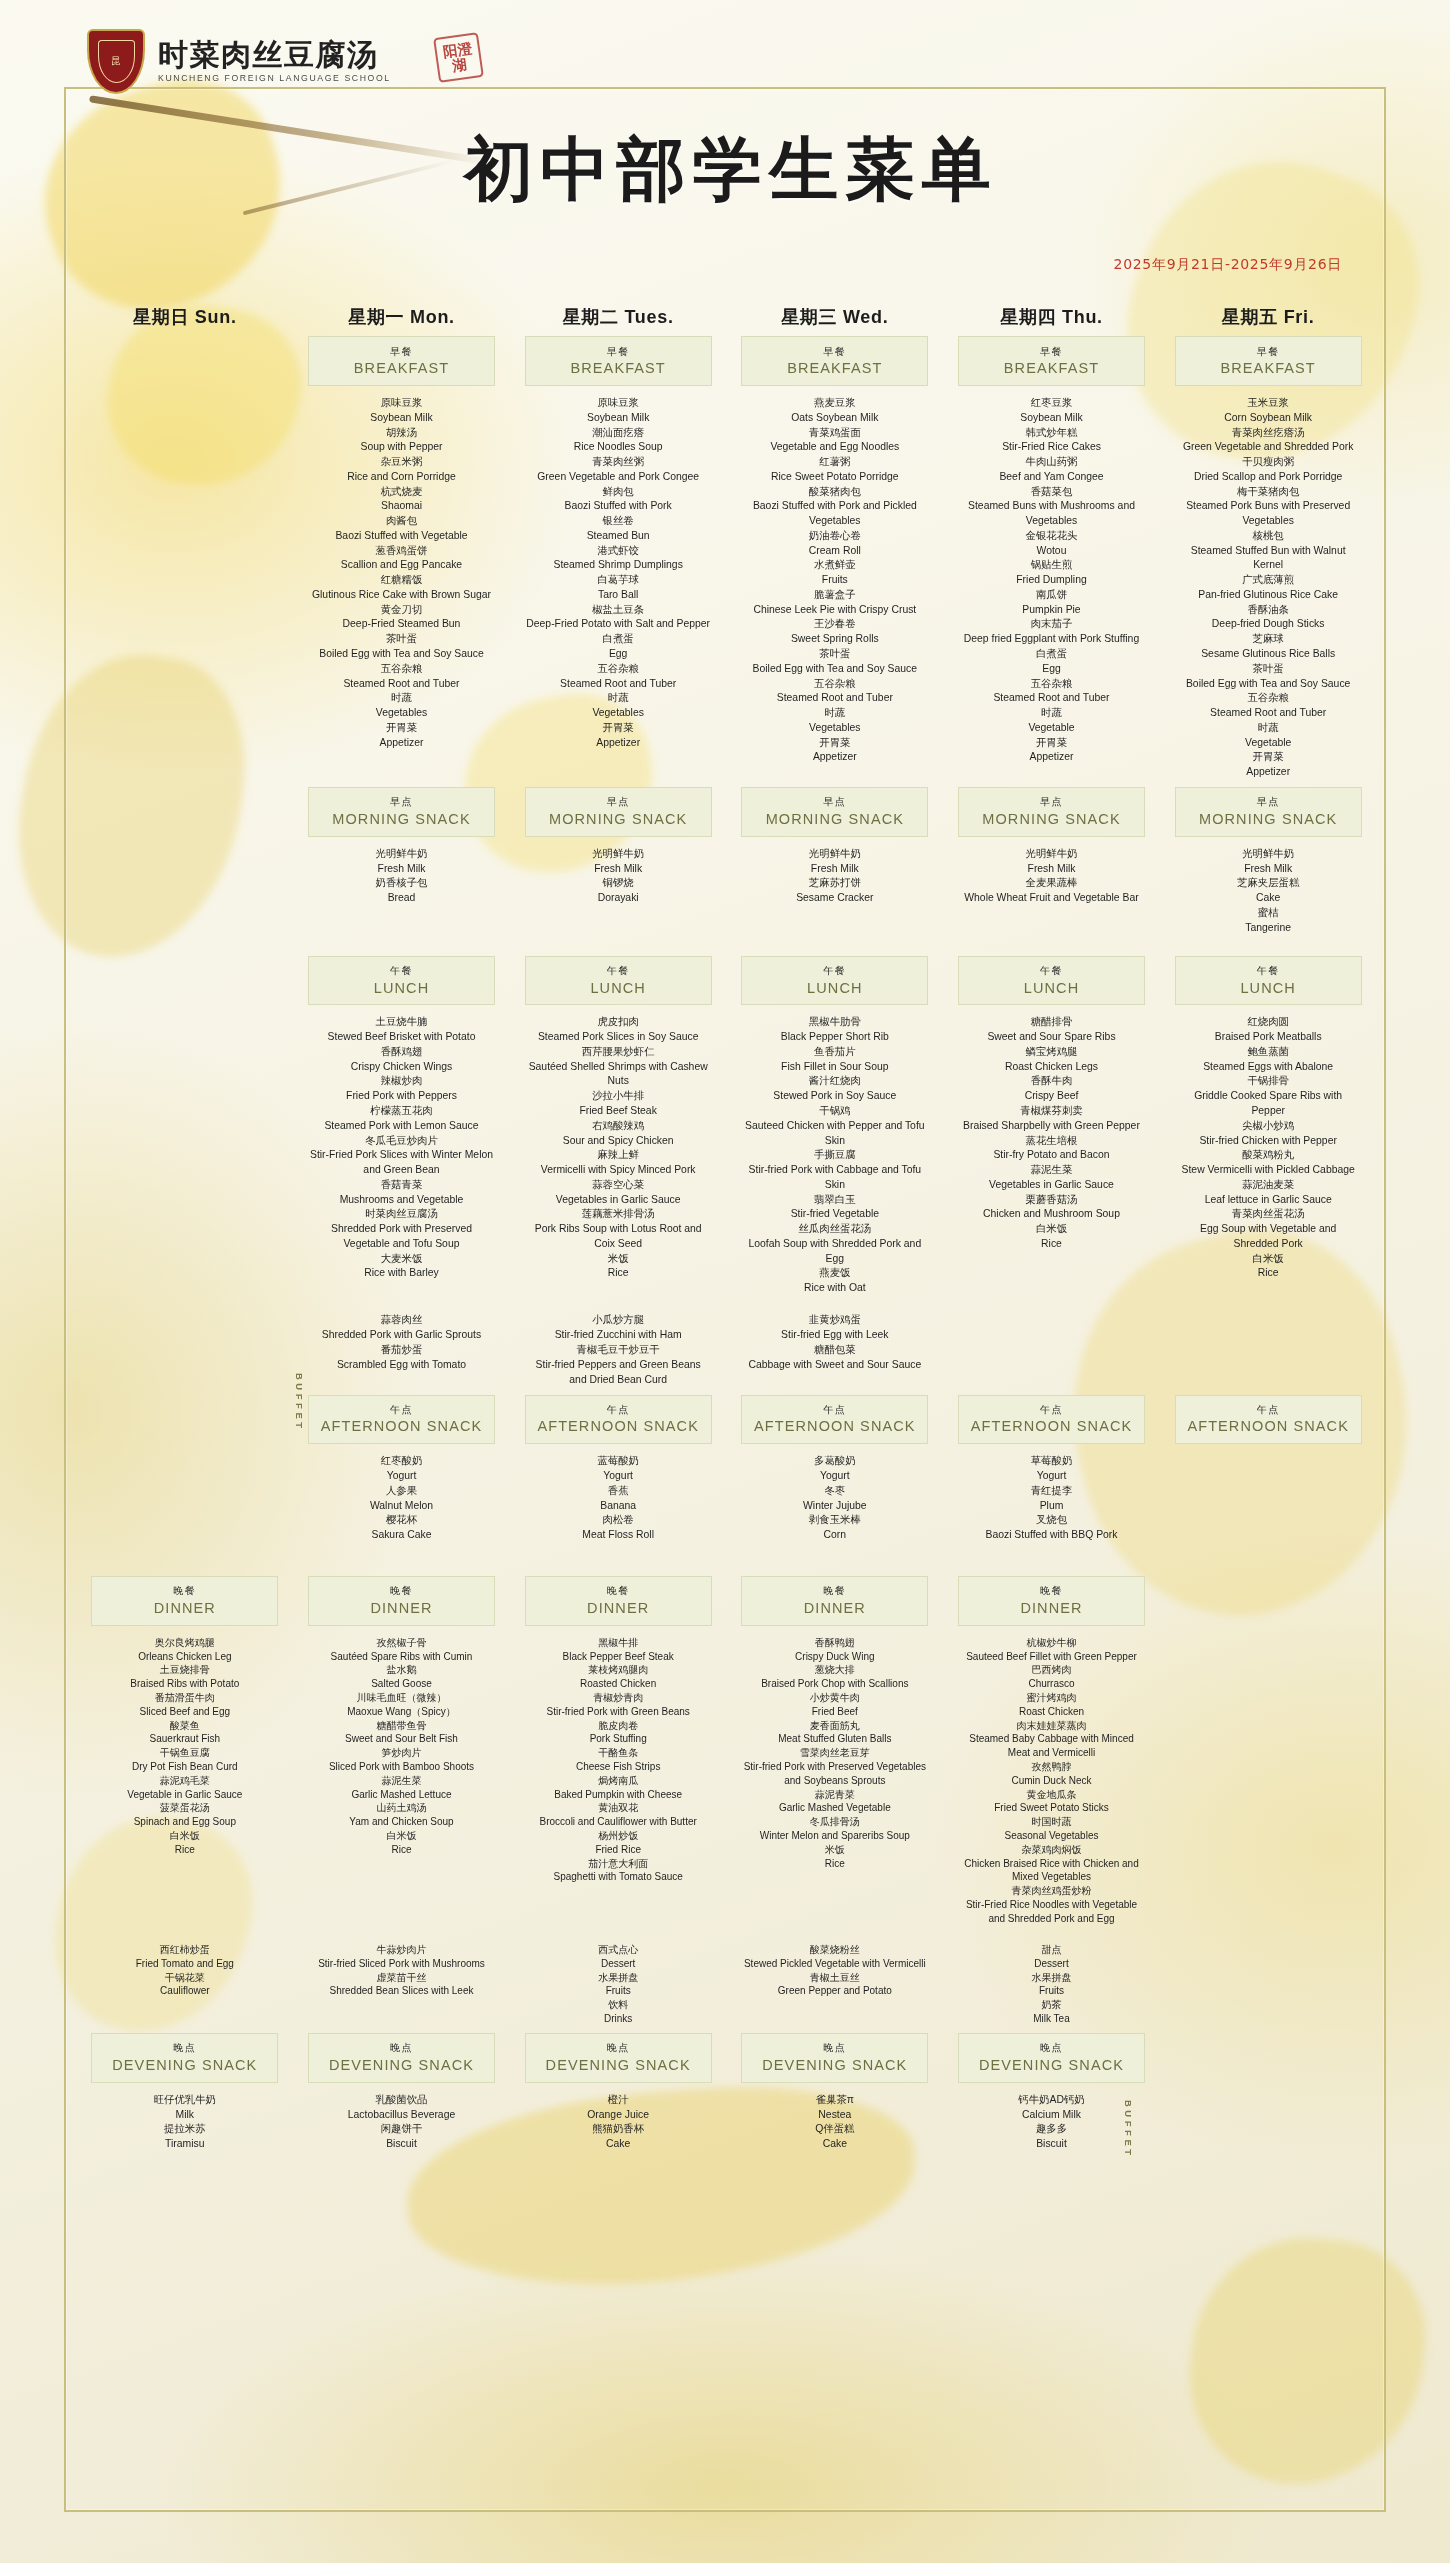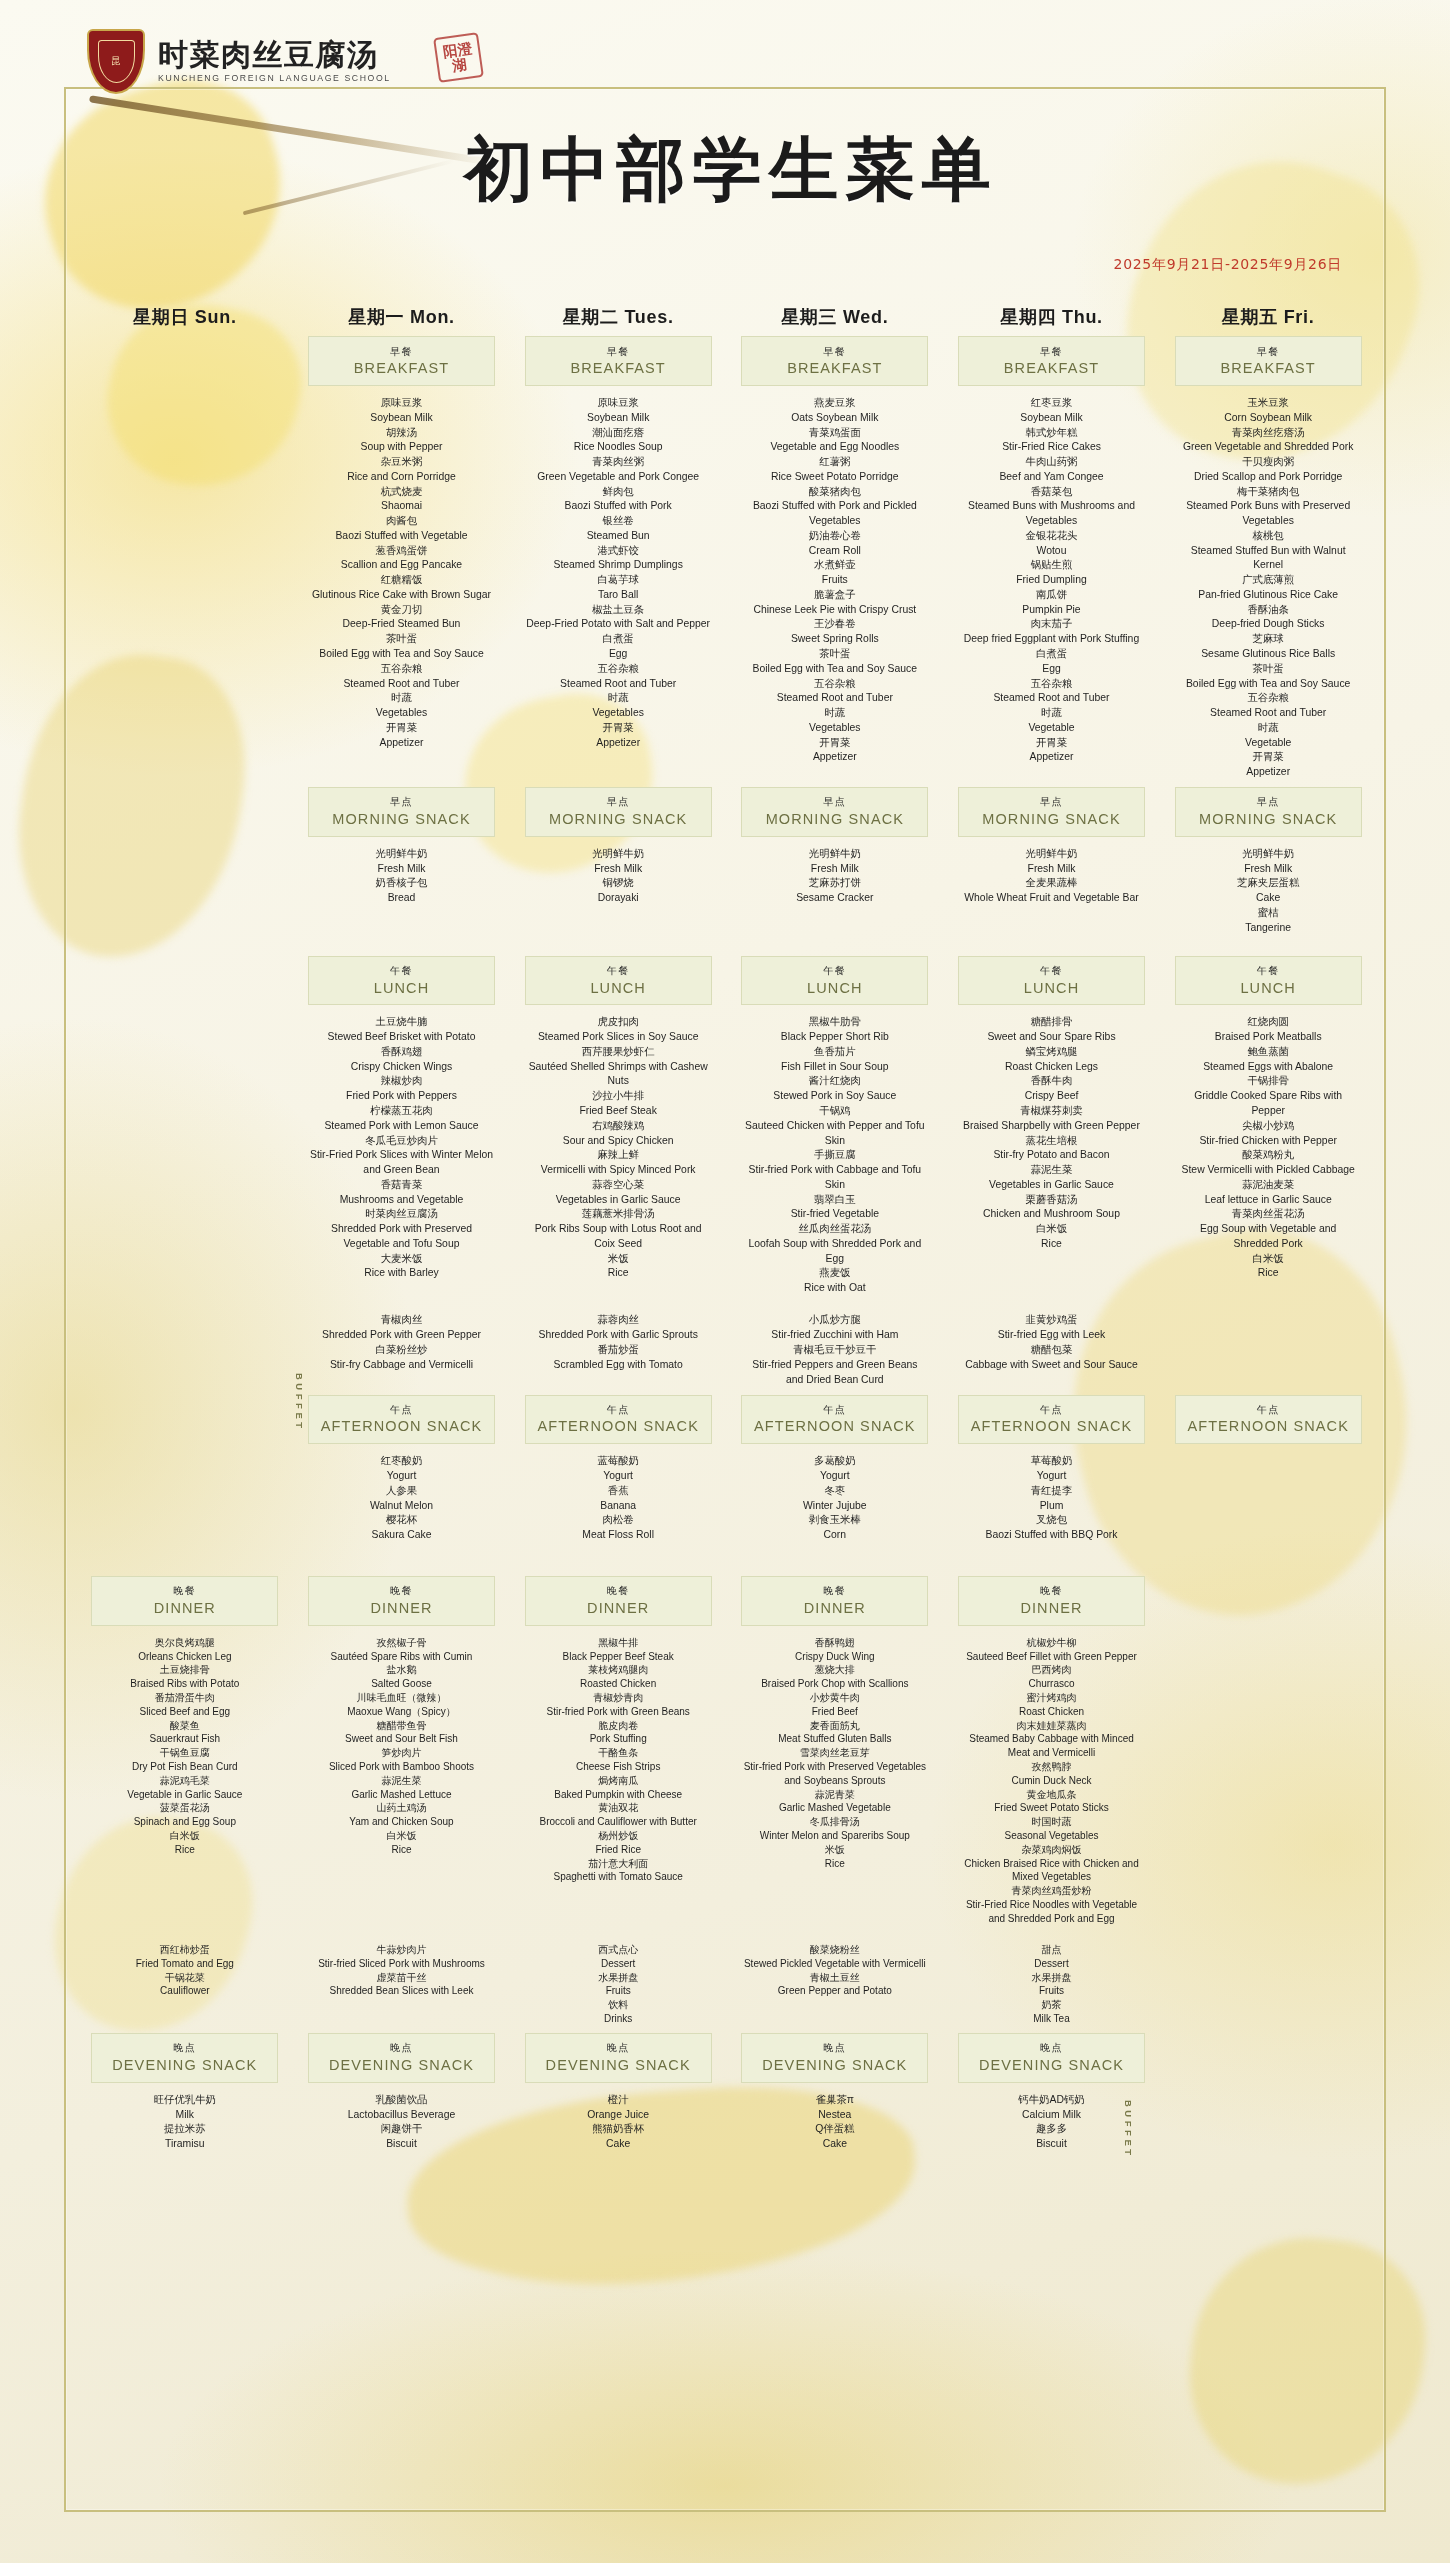--- a/index.html
+++ b/index.html
@@ -495,26 +495,20 @@
 Egg Soup with Vegetable and Shredded Pork
 白米饭
 Rice</div>
         </div>
     </div>
     <div class="cols">
       <div class="cellwrap">
           <div class="items"></div>
         </div>
       <div class="cellwrap">
-          <div class="items">青椒肉丝
-Shredded Pork with Green Pepper
-白菜粉丝炒
-Stir-fry Cabbage and Vermicelli</div>
-        </div>
-      <div class="cellwrap">
           <div class="items">蒜蓉肉丝
 Shredded Pork with Garlic Sprouts
 番茄炒蛋
 Scrambled Egg with Tomato</div>
         </div>
       <div class="cellwrap">
           <div class="items">小瓜炒方腿
 Stir-fried Zucchini with Ham
 青椒毛豆干炒豆干
 Stir-fried Peppers and Green Beans and Dried Bean Curd</div>

